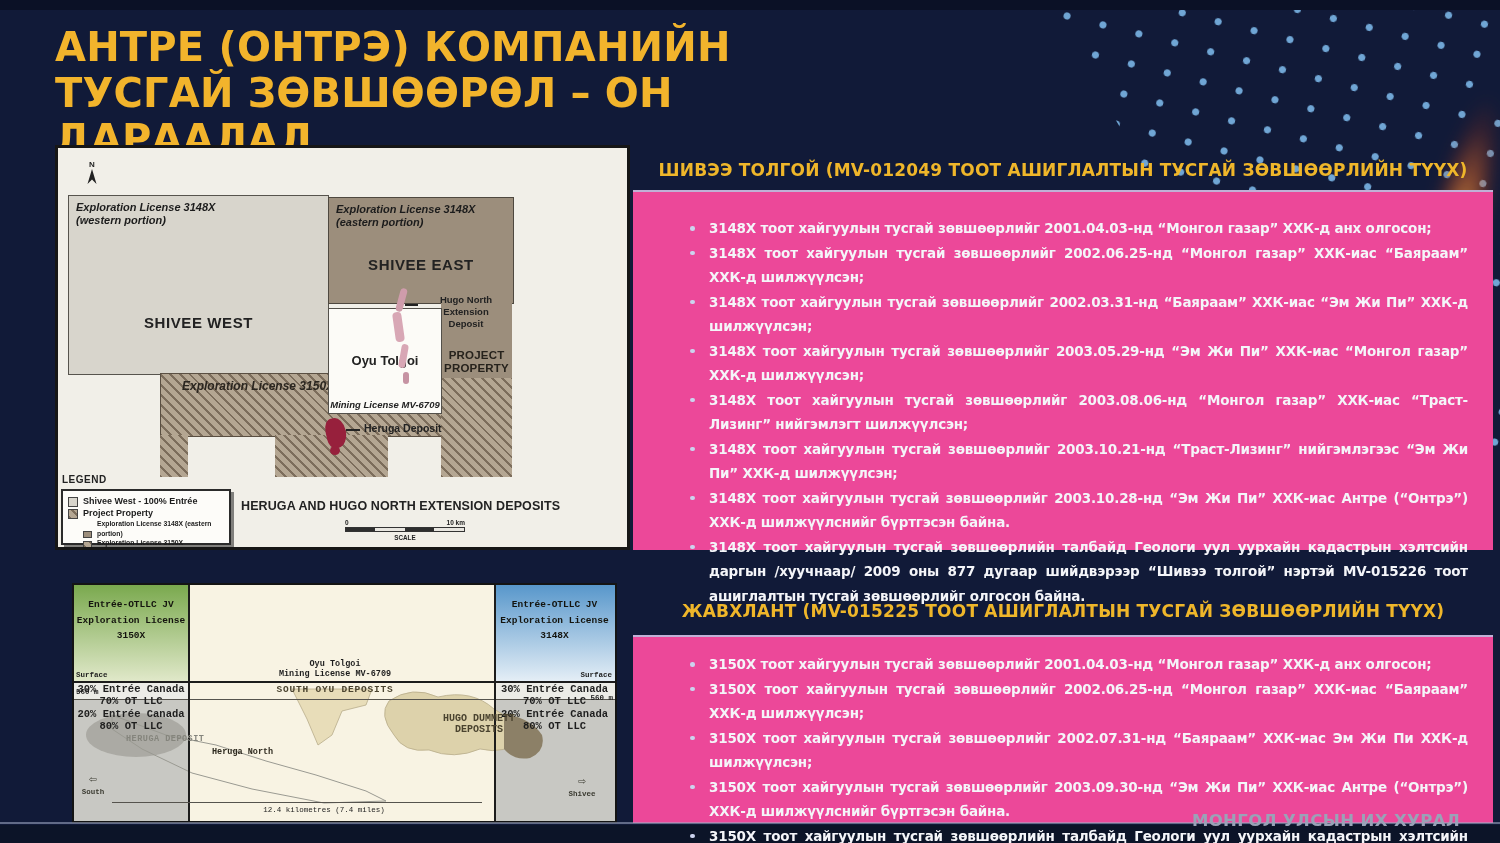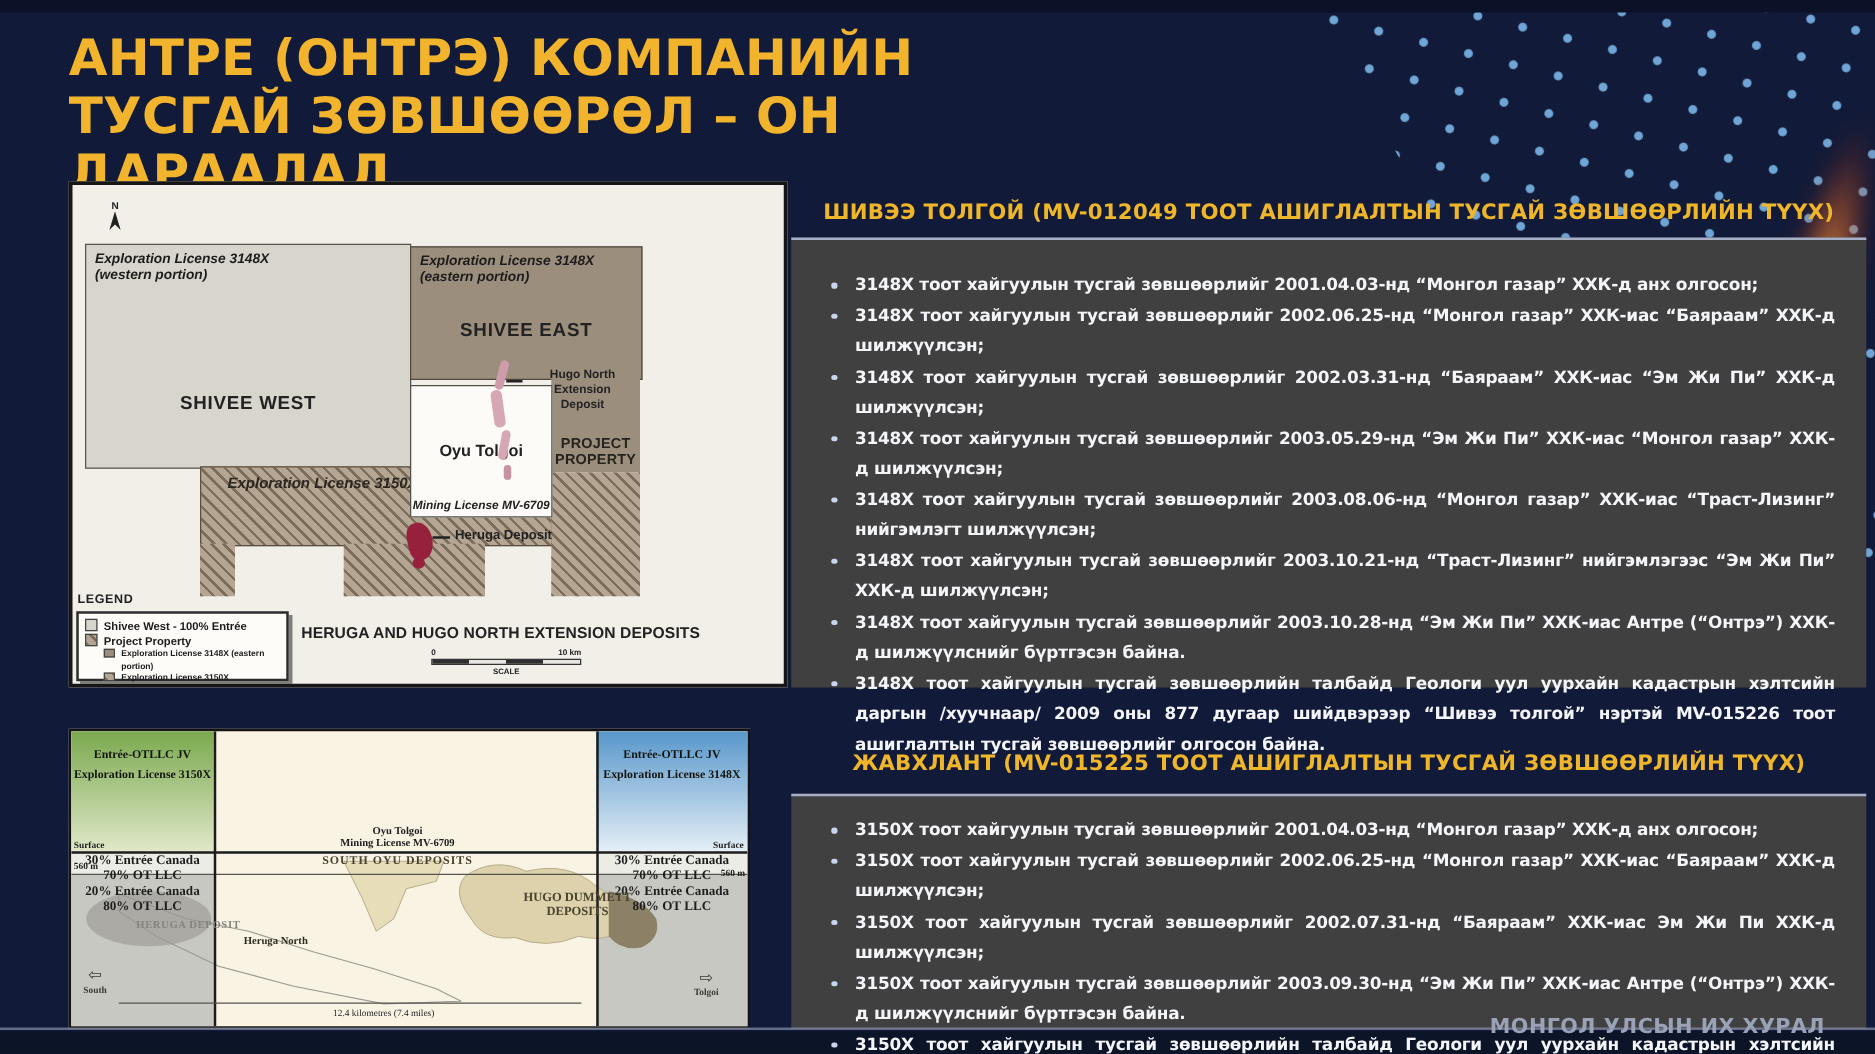--- a/index.html
+++ b/index.html
@@ -19,22 +19,22 @@
   .footline{position:absolute;left:0;top:822px;width:1500px;height:2px;background:rgba(165,175,200,.55);z-index:9;}
   .footer{position:absolute;right:40px;top:811px;font-size:16.5px;font-weight:bold;color:#9aa2b7;
         letter-spacing:.4px;z-index:10;}
   
   .title{position:absolute;left:55px;top:24px;width:830px;font-size:40px;line-height:46px;
         font-weight:bold;color:#f2b42c;letter-spacing:.2px;z-index:5;}
   
   .phead{position:absolute;left:633px;width:860px;text-align:center;color:#efb62a;
         font-weight:bold;font-size:17px;letter-spacing:.2px;z-index:5;}
   #phead1{top:160px;} #phead2{top:601px;}
-  .panel{position:absolute;left:633px;width:860px;background:#404040;
-        border-top:2px solid rgba(185,195,225,.85);box-sizing:border-box;z-index:5;}
+  .panel{position:absolute;left:633px;width:860px;background:#ec4899;
+        border-top:2px solid rgba(185,195,225,.85);box-sizing:border-box;z-index:5;padding-left:25px;}
   #panel1{top:190px;height:360px;} #panel2{top:635px;height:188px;}
   .panel ul{margin:0;padding:24px 25px 0 30px;list-style:none;}
   #panel2 ul{padding-top:15px;}
   .panel li{display:flex;color:#f4f5f9;font-size:13.5px;font-weight:bold;
         line-height:24.5px;letter-spacing:-.2px;}
   .panel .dot{flex:0 0 21px;position:relative;}
   .panel .dot::after{content:"";position:absolute;left:2px;top:10px;width:4.5px;height:4.5px;
         border-radius:50%;background:#ccd3ee;}
   .panel .btext{flex:1;text-align:justify;text-align-last:left;}
   
@@ -74,36 +74,36 @@
   .m1-hugo{left:358px;top:146px;width:100px;text-align:center;font-weight:bold;
         font-size:9.5px;line-height:12px;z-index:8;}
   .m1-heruga-blob{left:268px;top:270px;width:20px;height:30px;background:#97203c;
         border-radius:45% 55% 60% 40%;transform:rotate(-12deg);z-index:7;}
   .m1-heruga-blob2{left:272px;top:298px;width:10px;height:9px;background:#97203c;border-radius:50%;z-index:7;}
   .m1-heruga-line{left:288px;top:281px;width:14px;height:2px;background:#222;z-index:8;}
   .m1-heruga{left:306px;top:274px;font-weight:bold;font-size:10.5px;z-index:8;}
   .m1-legtitle{left:4px;top:326px;font-weight:bold;font-size:10px;letter-spacing:.5px;}
   .m1-legend{left:3px;top:341px;width:170px;height:56px;background:#fdfcf9;border:2px solid #2b2b2b;
         box-shadow:3px 3px 0 rgba(35,35,35,.55);padding:4px 5px;box-sizing:border-box;z-index:7;}
-  .legrow{display:flex;align-items:flex-start;gap:5px;font-size:9px;font-weight:bold;line-height:12px;color:#1c1c1c;}
+  .legrow{display:flex;align-items:flex-end;gap:5px;font-size:9px;font-weight:bold;line-height:12px;color:#1c1c1c;}
   .legrow.sub{margin-left:15px;font-size:6.8px;font-weight:bold;line-height:9.5px;}
   .sw{flex:0 0 auto;width:10px;height:10px;border:1px solid #444;box-sizing:border-box;}
   .sw.small{width:9px;height:7px;}
   .sw.gray{background:#d8d5cc;} .sw.brown{background:#9c8e7c;}
   .m1-title{left:183px;top:351px;width:278px;text-align:right;font-weight:bold;
         font-size:12.5px;letter-spacing:.1px;white-space:nowrap;}
   .m1-scale{left:287px;top:371px;width:120px;font-size:6.5px;font-weight:bold;}
   .m1-scale .ticks{display:flex;justify-content:space-between;}
   .m1-scale .bar{height:3px;margin-top:1px;border:1px solid #333;
         background:linear-gradient(90deg,#2e2e2e 0 25%,#e8e6e0 25% 50%,#2e2e2e 50% 75%,#e8e6e0 75% 100%);}
   .m1-scale .lbl{text-align:center;margin-top:2px;font-size:6.3px;}
   
-  #map2{position:absolute;left:55px;top:583px;width:545px;height:240px;background:#f8f3e3;
+  #map2{position:absolute;left:72px;top:583px;width:545px;height:240px;background:#f8f3e3;
         border:2px solid #141414;box-sizing:border-box;overflow:hidden;z-index:5;
-        font-family:Liberation Serif, serif;color:#1e1e1e;}
+        font-family:Liberation Mono, monospace;color:#1e1e1e;}
   #map2 .abs{position:absolute;}
   .m2-green{left:0;top:0;width:114px;height:96px;background:linear-gradient(#7aa94e,#e0e8c9);}
   .m2-blue{left:420px;top:0;width:121px;height:96px;background:linear-gradient(#5897cb,#e4eef6);}
   .m2-colhead{position:absolute;left:0;width:100%;text-align:center;font-weight:bold;
         font-size:9.5px;line-height:15px;color:#14140e;}
   .m2-b1{background:#ecece7;} .m2-b2{background:#c8c8c3;}
   .m2-bl1{left:0;top:96px;width:114px;height:19px;} .m2-bl2{left:0;top:115px;width:114px;height:121px;}
   .m2-br1{left:420px;top:96px;width:121px;height:19px;} .m2-br2{left:420px;top:115px;width:121px;height:121px;}
   .m2-surfline{left:0;top:96px;width:541px;height:2px;background:#1c1c1c;z-index:6;}
   .m2-560line{left:0;top:114px;width:541px;height:1px;background:#55534d;z-index:6;}
@@ -343,21 +343,21 @@
     </div>
     <div class="abs" style="left:52px;top:149px;font-size:8.5px;font-weight:bold;color:#85857d;letter-spacing:.5px;z-index:7;">HERUGA DEPOSIT</div>
     <div class="abs" style="left:138px;top:162px;font-size:8.5px;font-weight:bold;color:#2e2a1f;z-index:7;">Heruga North</div>
 
     <div class="abs m2-arrow" style="left:4px;top:189px;width:30px;">
       <div>⇦</div>
       <div class="alab">South</div>
     </div>
     <div class="abs m2-arrow" style="left:493px;top:191px;width:30px;">
       <div>⇨</div>
-      <div class="alab">Tolgoi</div>
+      <div class="alab">Shivee</div>
     </div>
 
     <div class="abs m2-scaleline"></div>
     <div class="abs m2-scaletxt">12.4 kilometres (7.4 miles)</div>
   </div>
 
   <div class="footline"></div>
   <div class="footer">МОНГОЛ УЛСЫН ИХ ХУРАЛ</div>
 </div>
 

